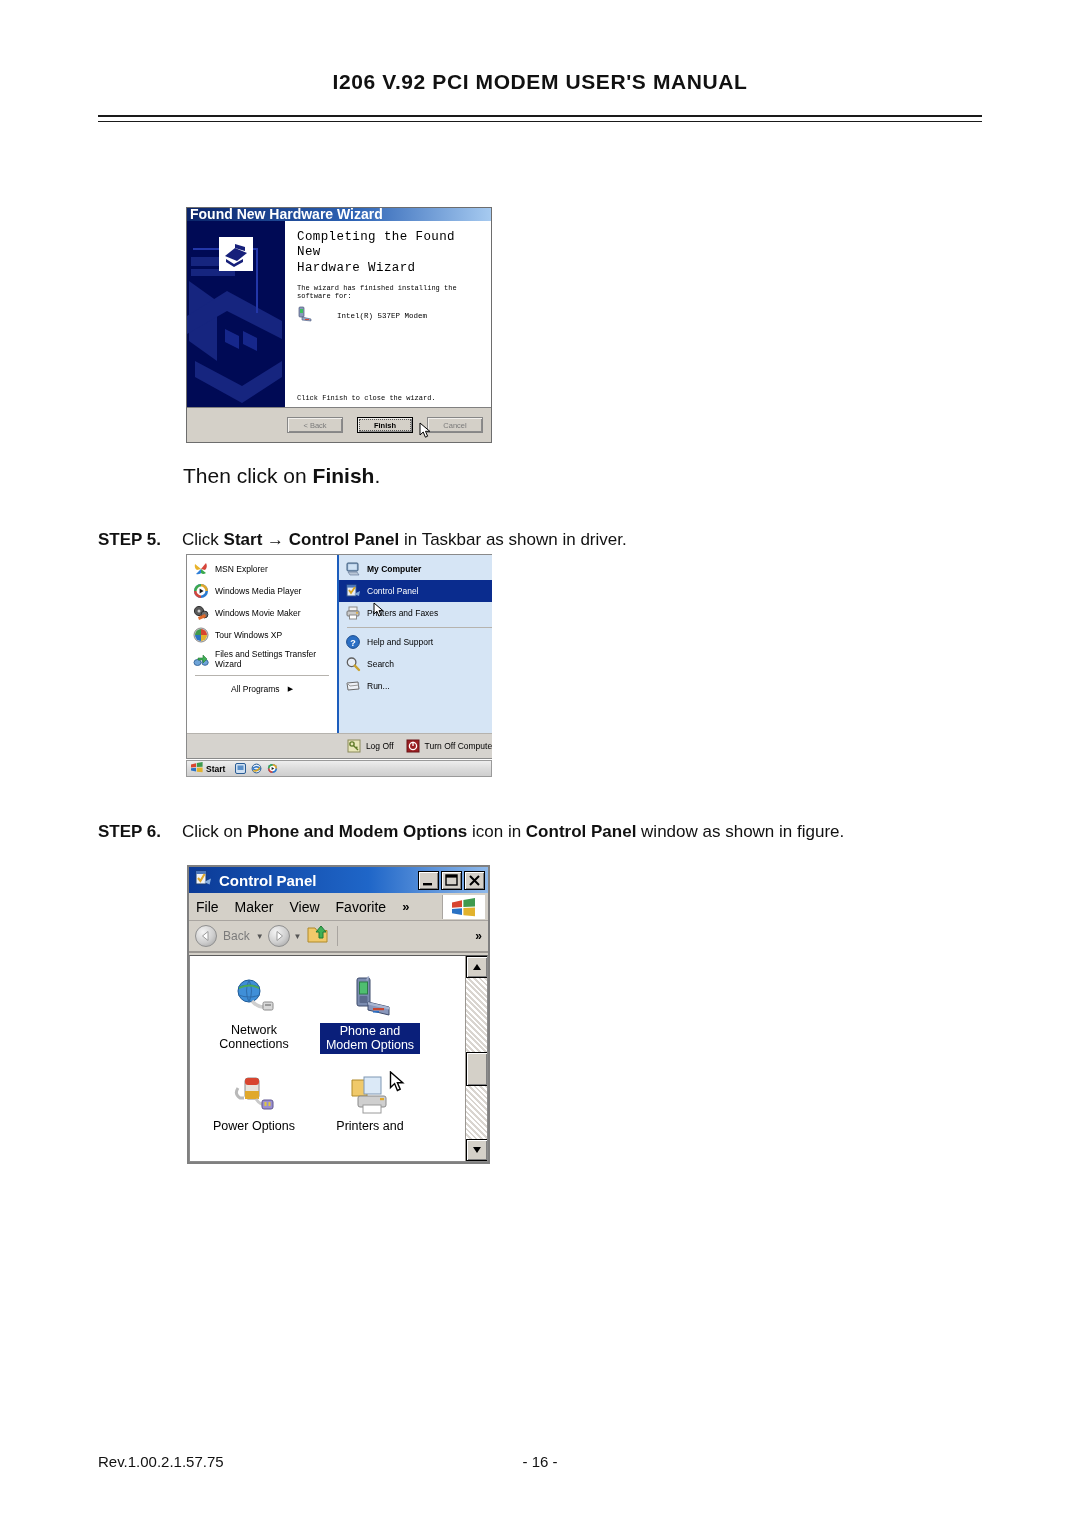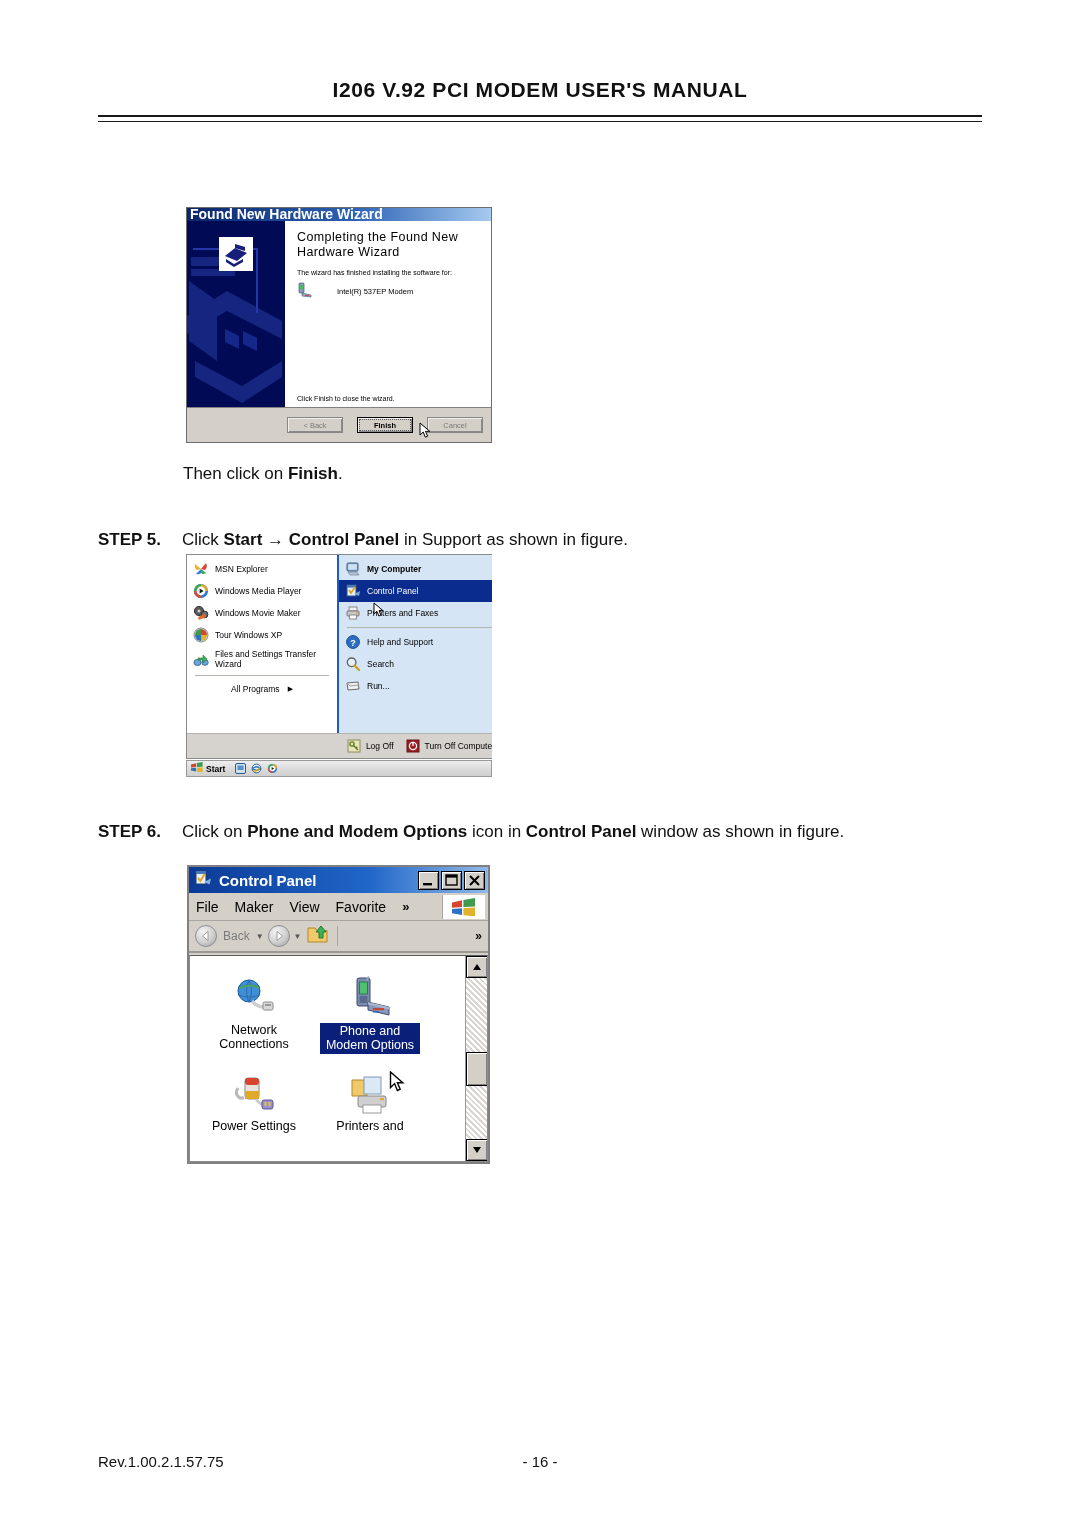--- a/index.html
+++ b/index.html
@@ -17,21 +17,21 @@
     overflow: hidden;
   }
 
   
   .page {
     position: absolute;
     inset: 0;
   }
   .doc-header {
     position: absolute;
-    top: 78px;
+    top: 70px;
     left: 98px;
     width: 884px;
     text-align: center;
     font-size: 21px;
     font-weight: bold;
     letter-spacing: 0.6px;
     color: #111;
   }
   .header-rule {
     position: absolute;
@@ -52,21 +52,21 @@
     white-space: nowrap;
   }
   .step-label {
     font-weight: bold;
     display: inline-block;
     width: 84px;
   }
 
   .note-line {
     position: absolute;
-    font-size: 17px;
+    font-size: 21px;
     color: #111;
   }
 
   
   .footer-left {
     position: absolute;
     left: 98px;
     bottom: 58px;
     font-size: 15px;
     color: #111;
@@ -134,20 +134,21 @@
     height: 34px;
     background: #ffffff;
     border: 2px solid #ffffff;
     box-sizing: border-box;
   }
   .wiz-main {
     flex: 1;
     padding: 9px 8px 20px 12px;
     position: relative;
     box-sizing: border-box;
+    font-family: Liberation Mono, monospace;
   }
   .wiz-h1 {
     font-size: 12.5px;
     color: #000000;
     line-height: 1.22;
     letter-spacing: 0.4px;
     margin-bottom: 8px;
     font-weight: 400;
   }
   .wiz-p {
@@ -544,21 +545,21 @@
     <svg class="cursor-arrow" style="left:232px; top:214px;" width="13" height="17" viewBox="0 0 13 17">
       <path d="M1 1 L1 13 L4.2 10 L6.4 15.2 L8.6 14.2 L6.5 9.3 L10.8 9.3 Z" fill="#ffffff" stroke="#000000" stroke-width="1"></path>
     </svg>
   </div>
 
   <div class="note-line" style="left:183px; top:464px;">
     <span>Then click on </span><b>Finish</b><span>.</span>
   </div>
 
   <div class="step-line" style="left:98px; top:530px;">
-    <span class="step-label">STEP 5.</span><span>Click </span><b>Start</b><span> </span><b>→</b><span> </span><b>Control Panel</b><span> in Support as shown in figure.</span>
+    <span class="step-label">STEP 5.</span><span>Click </span><b>Start</b><span> </span><b>→</b><span> </span><b>Control Panel</b><span> in Taskbar as shown in driver.</span>
   </div>
 
   <div class="fig-start">
     <div class="sm-panel">
       <div class="sm-cols">
 
         <div class="sm-left">
 
           <div class="sm-item">
             <span class="sm-ico">
@@ -885,21 +886,21 @@
                 <rect x="13" y="6" width="14" height="21" rx="3" fill="#e8e4dc" stroke="#8a8a8a"></rect>
                 <rect x="13" y="6" width="14" height="7" rx="3" fill="#d8452f"></rect>
                 <rect x="13" y="19" width="14" height="8" fill="#e0a82c"></rect>
                 <path d="M6 16 Q2 22 8 26 L12 26" stroke="#b9b9b9" stroke-width="3" fill="none"></path>
                 <path d="M24 27 Q28 33 34 33" stroke="#c9c9c9" stroke-width="3" fill="none"></path>
                 <rect x="30" y="28" width="11" height="9" rx="2" fill="#9a8fd0" stroke="#5f5590"></rect>
                 <rect x="32.5" y="30" width="2" height="4" fill="#e0c83c"></rect>
                 <rect x="36.5" y="30" width="2" height="4" fill="#e0c83c"></rect>
               </svg>
             </div>
-            <div class="lb">Power Settings</div>
+            <div class="lb">Power Options</div>
           </div>
 
           <div class="cp-cell">
             <div class="ic">
               <svg width="44" height="44" viewBox="0 0 44 44">
                 <path d="M4 8 L16 8 L19 12 L19 24 L4 24 Z" fill="#f0c96a" stroke="#b08a2a"></path>
                 <rect x="16" y="5" width="17" height="17" fill="#dbe9f7" stroke="#7f97b3"></rect>
                 <rect x="10" y="24" width="28" height="11" rx="2" fill="#cfcfcf" stroke="#8a8a8a"></rect>
                 <rect x="15" y="33" width="18" height="8" fill="#ffffff" stroke="#9a9a9a"></rect>
                 <rect x="32" y="26" width="4" height="2.2" fill="#e0a82c"></rect>

